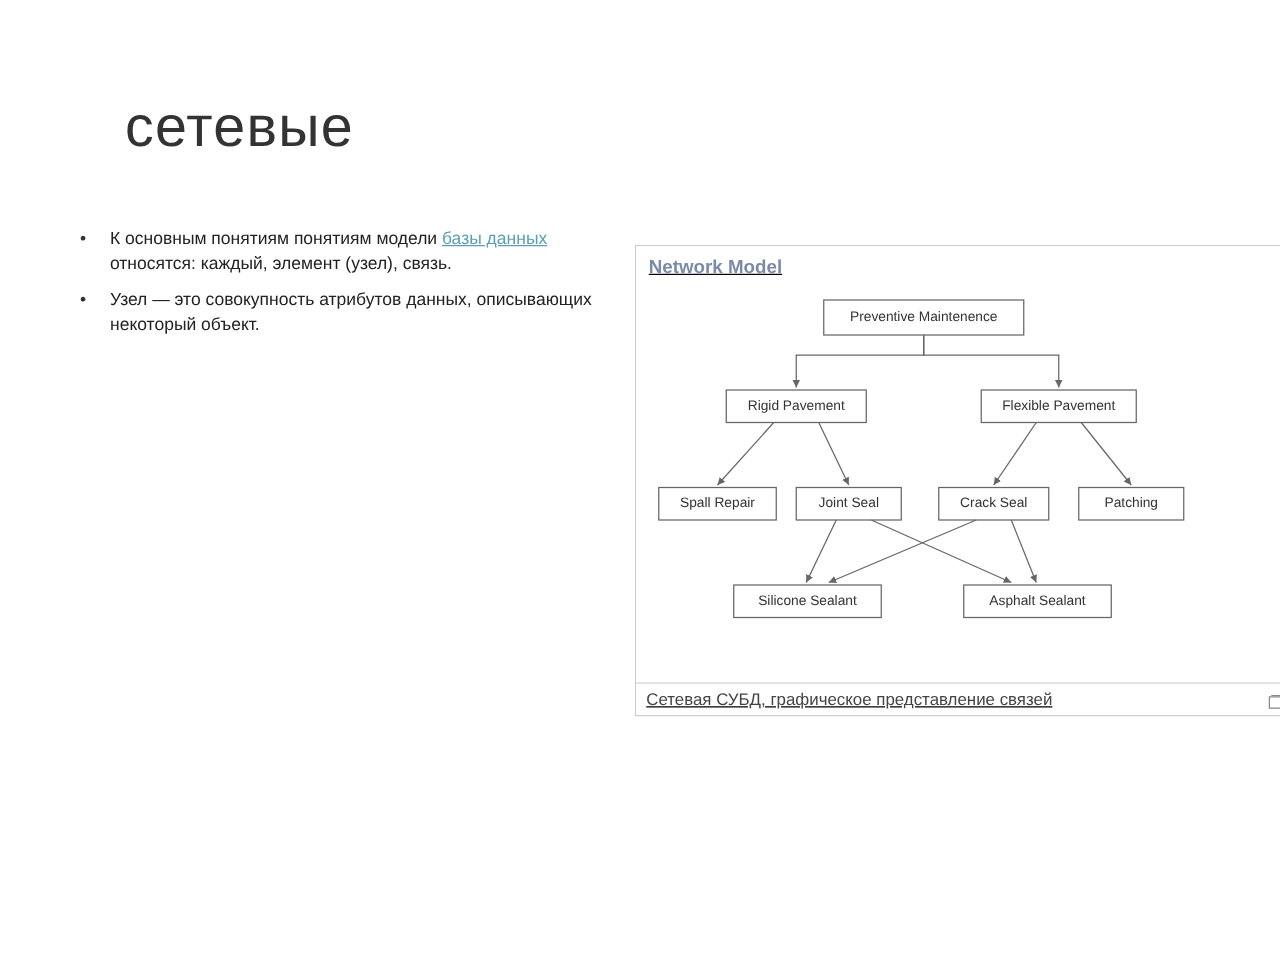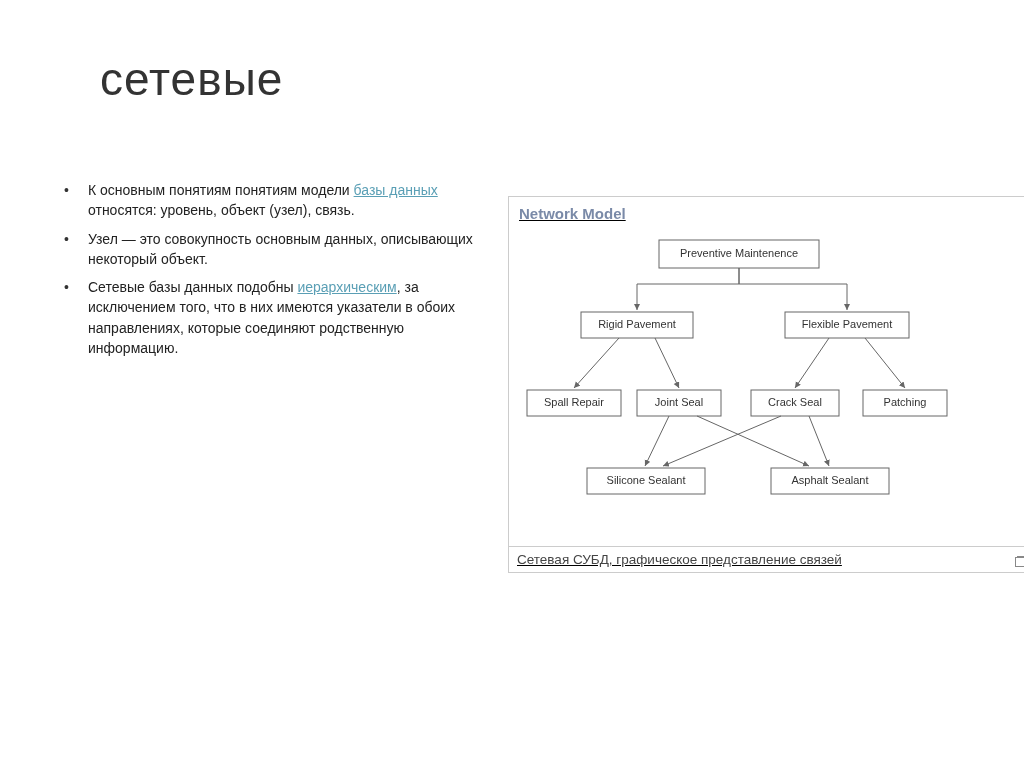--- a/index.html
+++ b/index.html
@@ -3,21 +3,21 @@
 <meta charset="utf-8">
 <style>
   * { box-sizing: border-box; margin: 0; padding: 0; }
   html, body { width: 1024px; height: 768px; background: #fff; font-family: Arial, sans-serif; }
   .slide { width: 1024px; height: 768px; position: relative; }
   .title {
     font-size: 46px;
     font-weight: normal;
     color: #333;
     position: absolute;
-    top: 52px;
+    top: 74px;
     left: 100px;
     letter-spacing: 1px;
   }
   .content {
     position: absolute;
     top: 180px;
     left: 48px;
     width: 430px;
   }
   .bullet-list {
@@ -119,27 +119,24 @@
 </style>
 </head>
 <body>
 
 <div class="slide">
   <h1 class="title">сетевые</h1>
 
   <div class="content">
     <ul class="bullet-list">
       <li>
-        <span>К основным понятиям понятиям модели </span><a href="#" class="link">базы данных</a><span> относятся: уровень, объект (узел), связь.</span>
+        <span>К основным понятиям понятиям модели </span><a href="#" class="link">базы данных</a><span> относятся: каждый, элемент (узел), связь.</span>
       </li>
       <li>
-        <span>Узел — это совокупность основным данных, описывающих некоторый объект.</span>
-      </li>
-      <li>
-        <span>Сетевые базы данных подобны </span><a href="#" class="link">иерархическим</a><span>, за исключением того, что в них имеются указатели в обоих направлениях, которые соединяют родственную информацию.</span>
+        <span>Узел — это совокупность атрибутов данных, описывающих некоторый объект.</span>
       </li>
     </ul>
   </div>
 
   <div class="figure">
     <div class="diagram-area">
       <div class="diagram-title">Network Model</div>
       <div class="svg-wrap">
         <svg viewBox="0 0 440 300" width="440" height="300">
           <defs>

